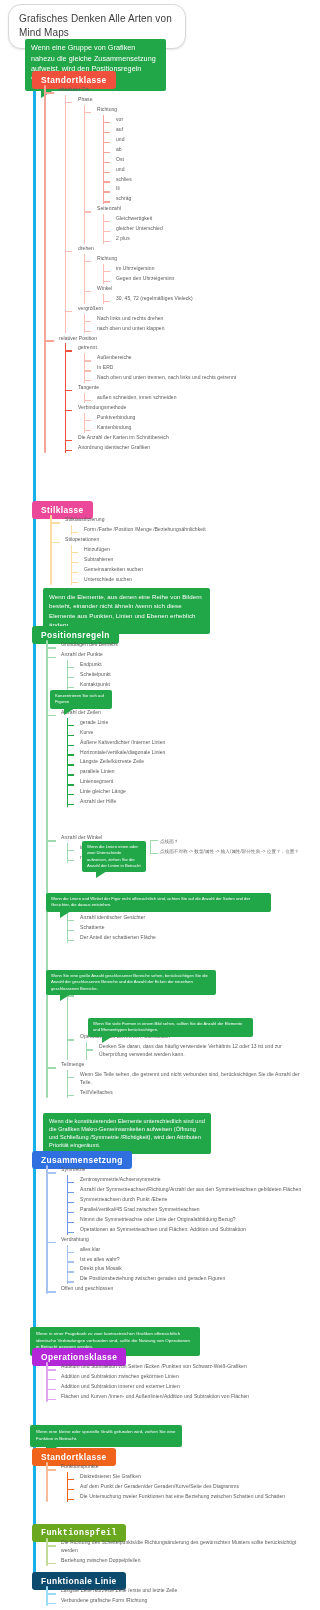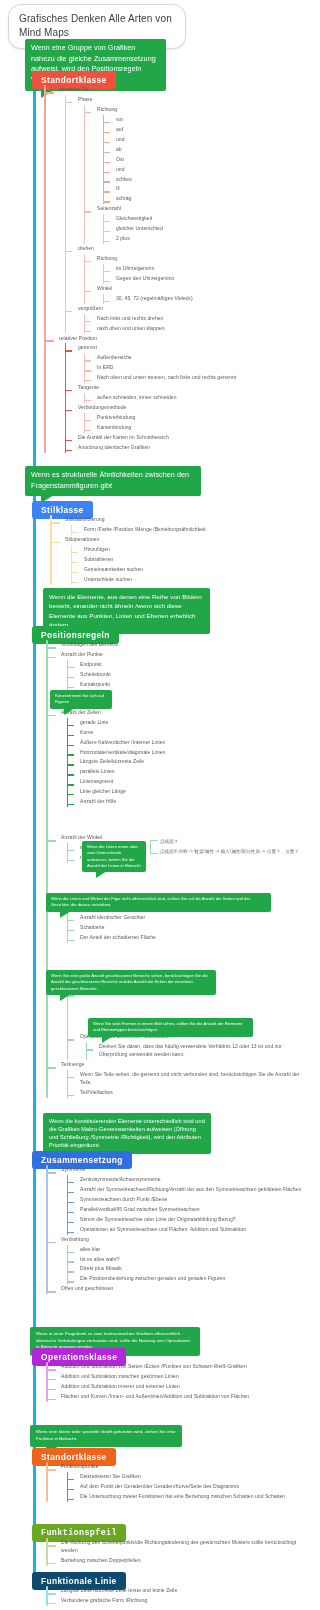--- a/index.html
+++ b/index.html
@@ -160,21 +160,21 @@
   .trunk > .node::before {
     content: "";
     position: absolute;
     left: 0px; top: 7px;
     width: 8px; height: 1.5px;
     background: var(--rail, #cccccc);
   }
 
   
   .t-red    { background: #f1503c; }
-  .t-orange { background: #3b82f6; text-align: right; }
+  .t-orange { background: #ec4899; text-align: right; }
   .t-green  { background: #21a648; }
   .t-blue   { background: #2f6fe0; }
   .t-purple { background: #b327d8; }
   .t-deeporange { background: #f0631b; }
   .t-olive  { background: #6aa81f; }
   .t-cyan   { background: #0c4a6e; }
 
   .s-red    { background: #f1503c; }
   .s-orange { background: #f5a623; }
   .s-green  { background: #21a648; }
@@ -343,21 +343,20 @@
             </div>
           <div class="node">
               <span class="label">Anordnung identischer Grafiken</span>
             </div>
         </div>
       </div>
 
     </div>
   </div>
 
-  <div class="note lg" style="left:25px; top:466px; width:176px;">Wenn es strukturelle Ähnlichkeiten zwischen den Fragenstammfiguren gibt</div>
   <div class="stub s-orange" style="top:508px;"></div>
   <div class="topic t-orange" style="left:32px; top:501px;">Stilklasse</div>
 
   <div class="tree" style="left:44px; top:515px; width:262px;">
     <div class="trunk" style="--rail:#fbdda2;">
       <div class="node">
           <span class="label">Stilklassifizierung</span>
         <div class="kids" style="--rail:#fbdda2;">
           <div class="node">
               <span class="label">Form /Farbe /Position /Menge /Beziehungsähnlichkeit</span>

